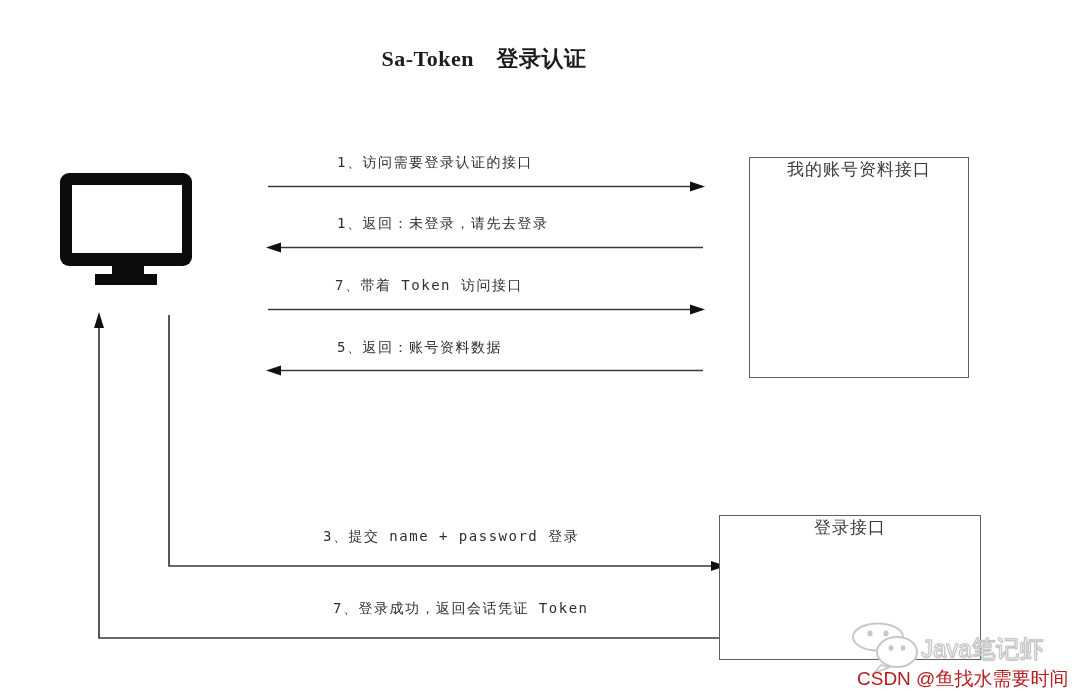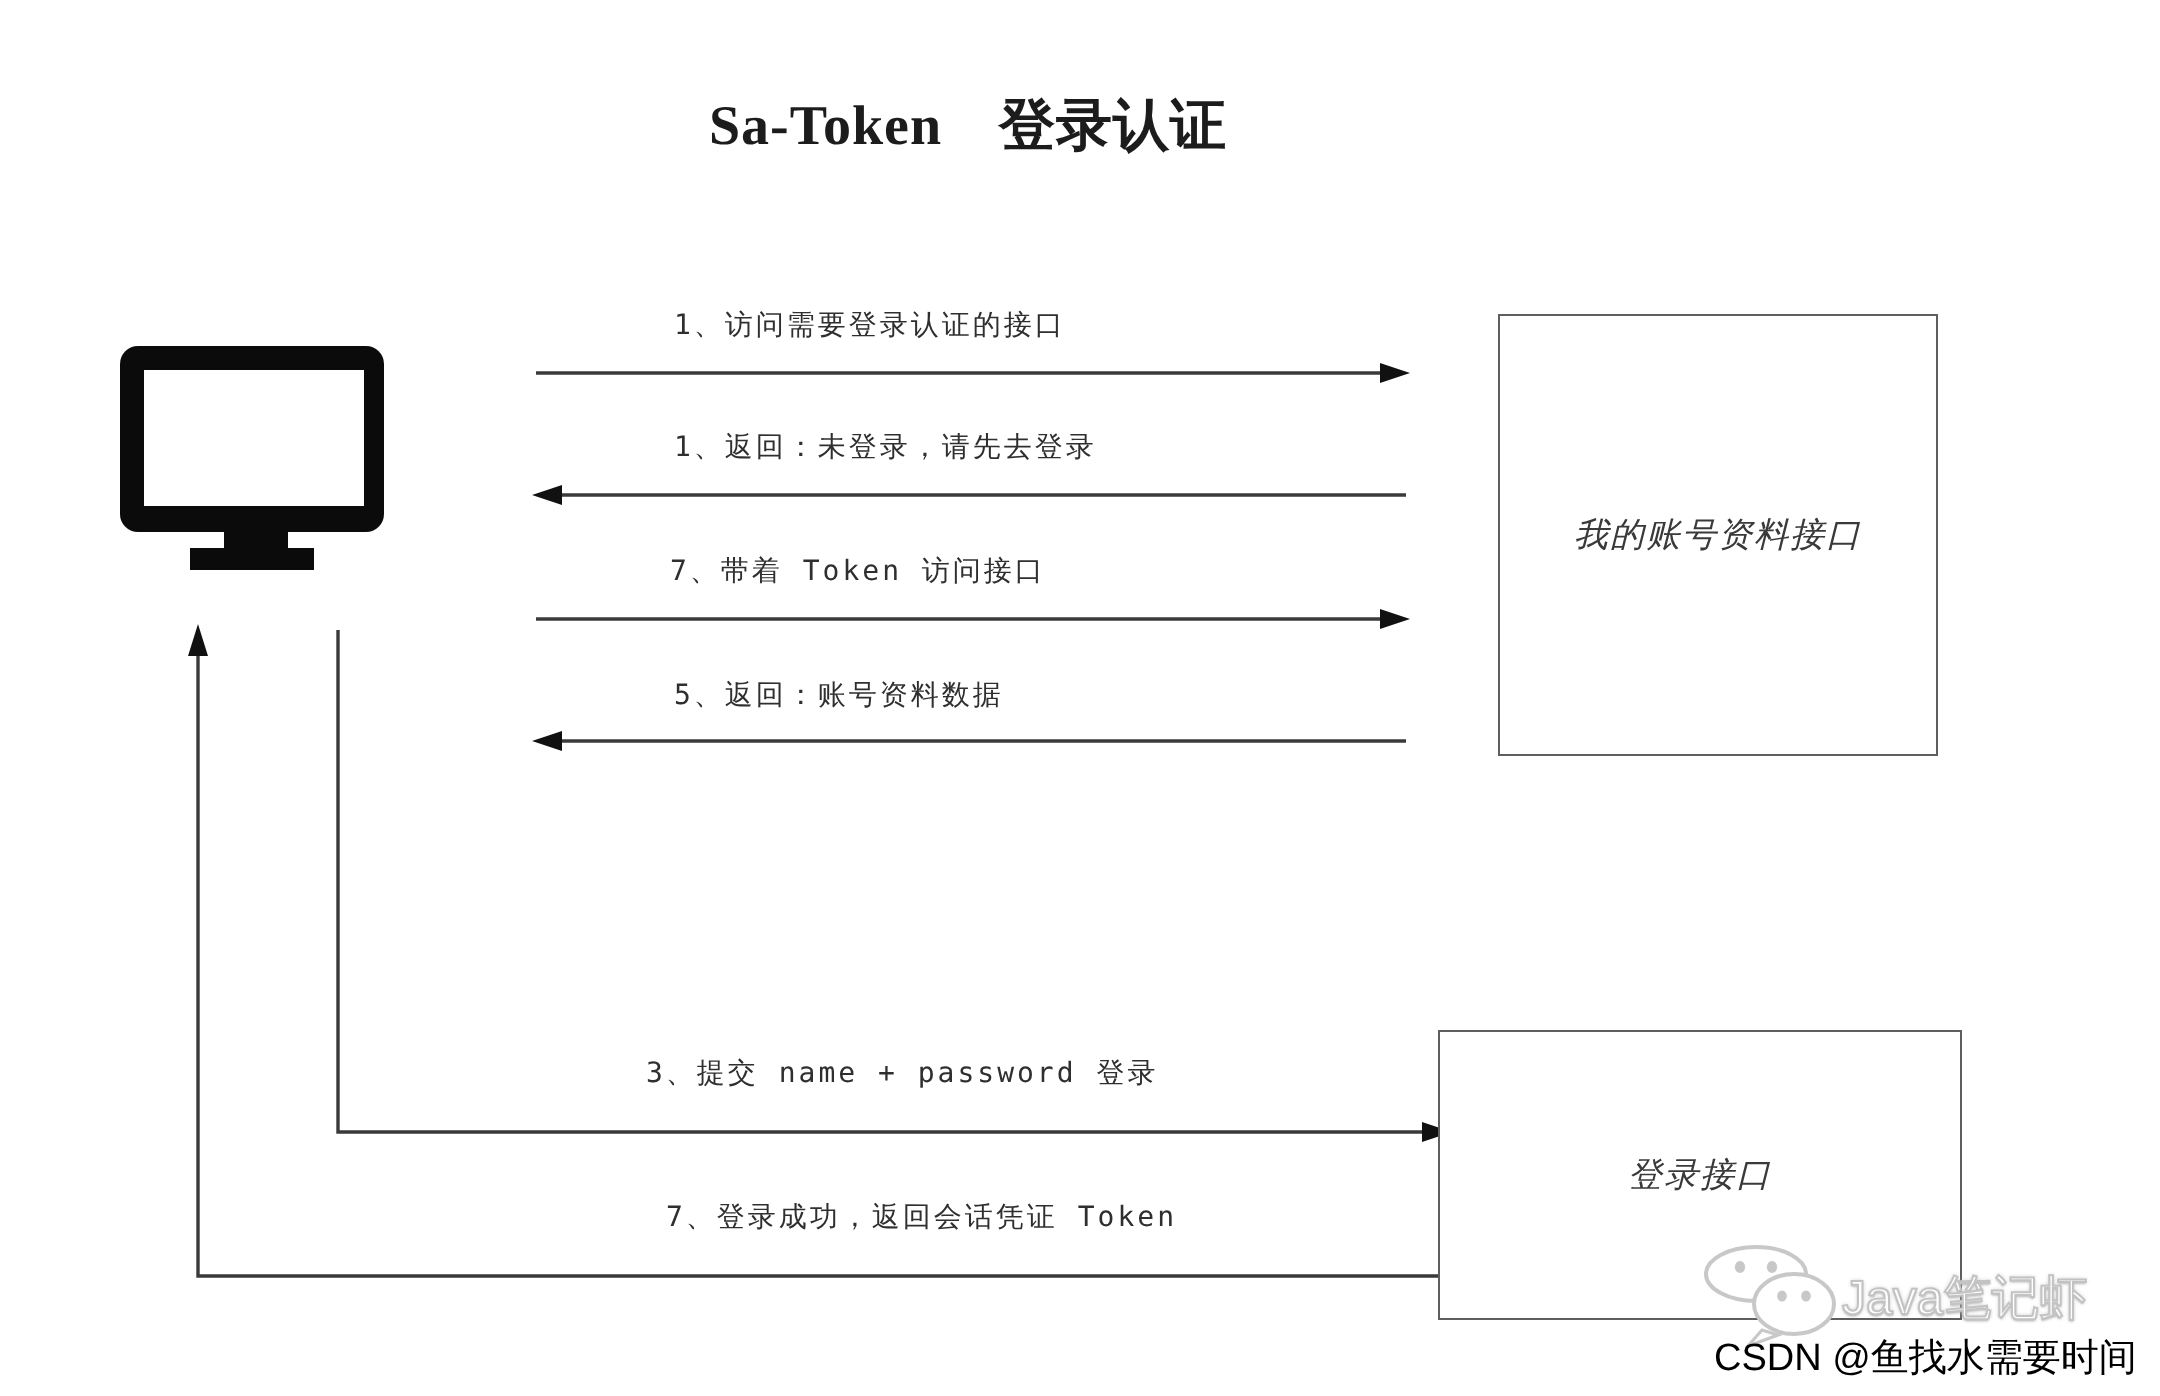--- a/index.html
+++ b/index.html
@@ -11,42 +11,40 @@
     overflow: hidden;
     font-family: "DejaVu Sans Mono", "Liberation Mono", monospace;
   }
   .title {
     position: absolute;
     left: 0; top: 44px;
     width: 968px;
     text-align: center;
     font-family: "Liberation Serif", "DejaVu Serif", serif;
     font-weight: 700;
-    font-size: 28px;
+    font-size: 22px;
     color: #1c1c1c;
     white-space: pre;
     letter-spacing: 0.5px;
   }
   .layer { position: absolute; left: 0; top: 0; }
   .msg {
     position: absolute;
     white-space: nowrap;
     font-size: 14px;
     letter-spacing: 1.5px;
     color: #2f2f2f;
   }
   .box {
     position: absolute;
     border: 1.5px solid #5f5f5f;
     background: #ffffff;
     display: flex;
-    align-items: center;
     justify-content: center;
     box-sizing: border-box;
-    font-style: italic;
   }
   .box-top  { left: 749px; top: 157px; width: 220px; height: 221px; }
   .box-bottom { left: 719px; top: 515px; width: 262px; height: 145px; }
   .box span {
     font-size: 17px;
     letter-spacing: 1px;
     color: #3a3a3a;
   }
   .monitor-svg { position: absolute; left: 60px; top: 173px; }
   .wm { position: absolute; left: 0; top: 0; width: 1080px; height: 698px; pointer-events: none; }
@@ -59,21 +57,21 @@
     color: #ffffff;
     -webkit-text-stroke: 1px #c3c3c3;
     text-shadow: 0 0 2px rgba(170,170,170,0.85), 0 1px 1px rgba(160,160,160,0.6);
     white-space: nowrap;
   }
   .wm-credit {
     position: absolute;
     left: 857px; top: 666px;
     font-family: "Liberation Sans", "DejaVu Sans", sans-serif;
     font-size: 19px;
-    color: #000000;
+    color: #b91c1c;
     white-space: nowrap;
   }
 </style>
 </head>
 <body>
 
 <div class="canvas">
 
   <div class="title">Sa-Token　登录认证</div>
 

